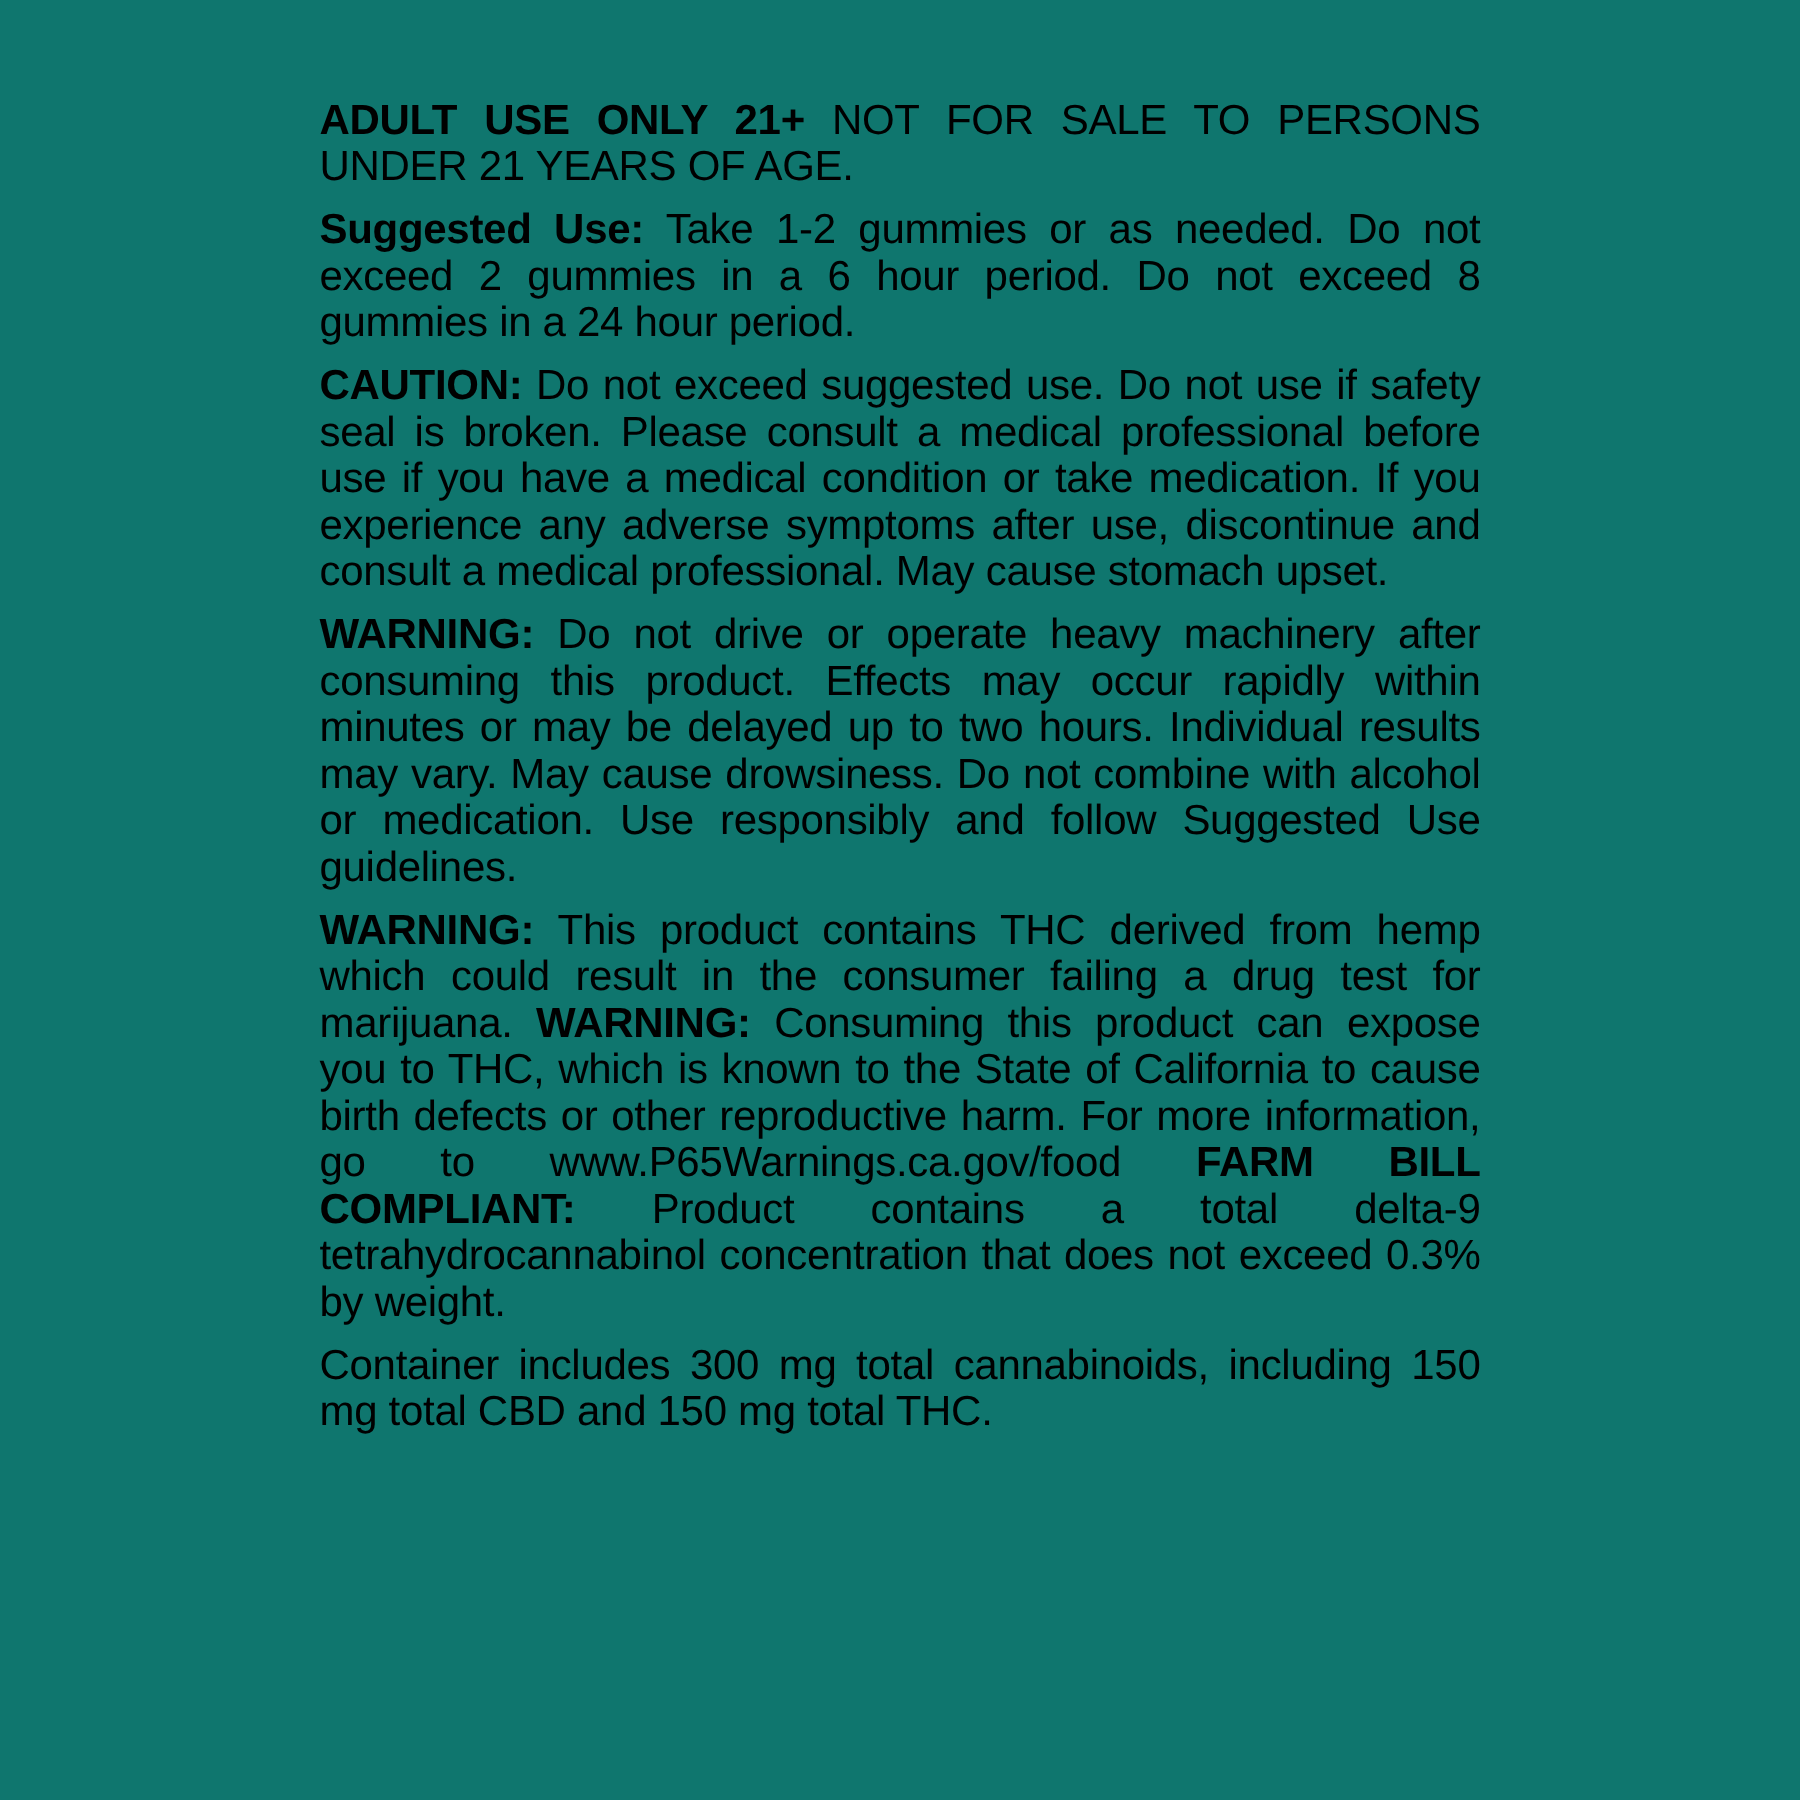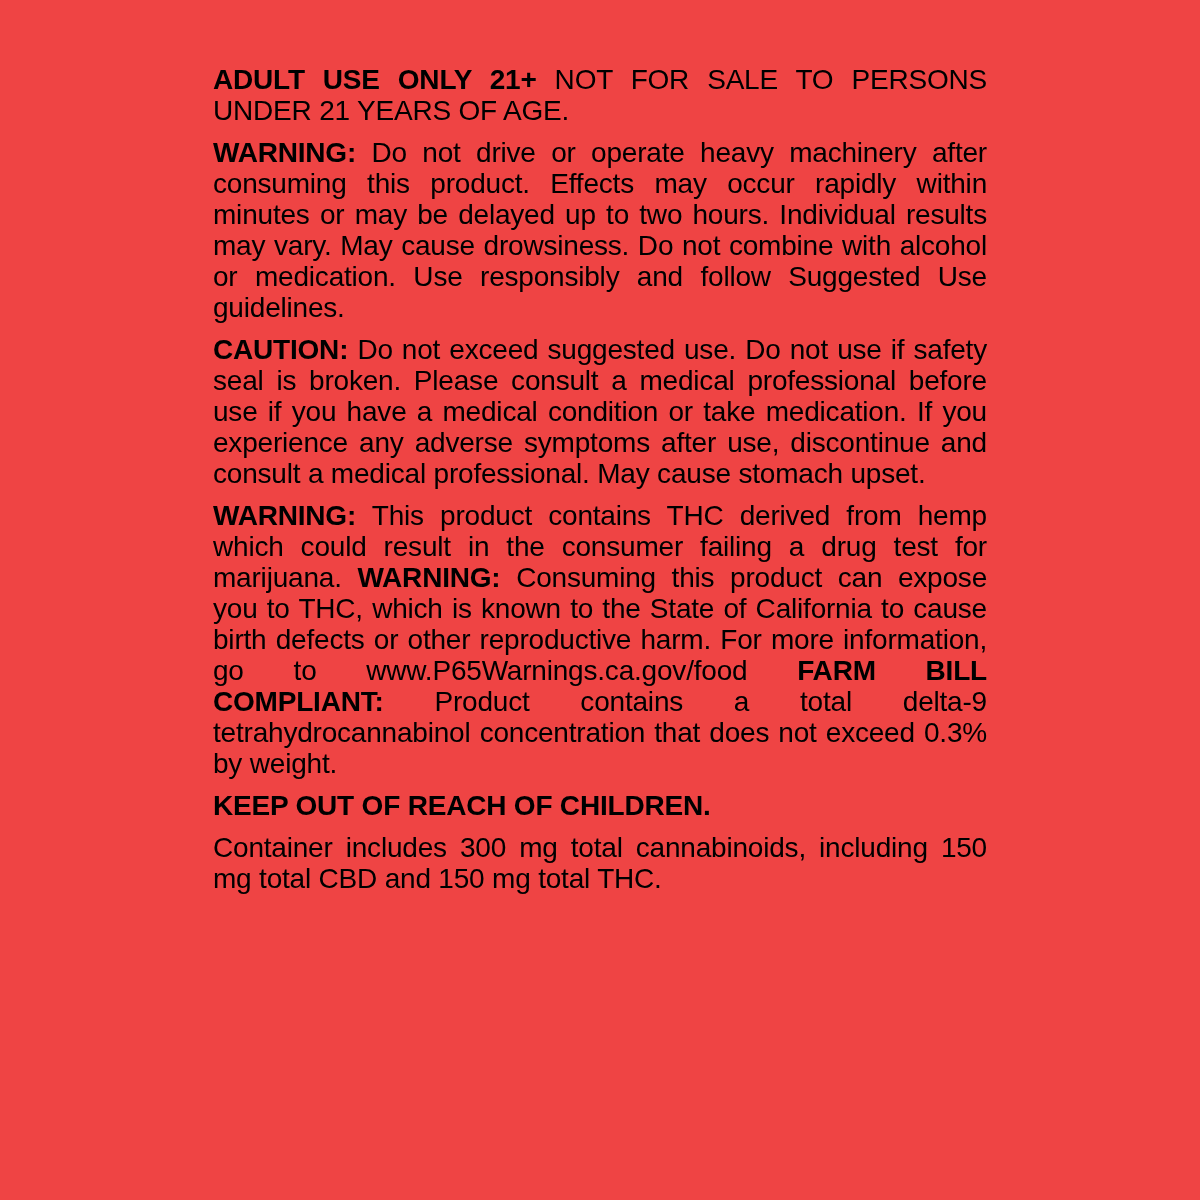--- a/index.html
+++ b/index.html
@@ -1,21 +1,21 @@
 <!DOCTYPE html>
 <html><head>
 <meta charset="utf-8">
 <style>
   * { margin: 0; padding: 0; box-sizing: border-box; }
   html, body { background: #ffffff; }
   .page {
     position: relative;
     width: 1200px;
     height: 1200px;
-    background: #ef4444;
+    background: #0f766e;
     overflow: hidden;
   }
   .label-text {
     padding: 64px 213px 0 213px;
     font-family: "Liberation Sans", sans-serif;
     font-size: 28px;
     line-height: 31px;
     letter-spacing: -0.2px;
     color: #000000;
     text-align: justify;
@@ -24,28 +24,28 @@
   .para strong, .para b { font-weight: bold; }
 </style>
 </head>
 <body>
 
 <div class="page">
   <div class="label-text">
 
     <p class="para"><strong>ADULT USE ONLY 21+</strong><span> NOT FOR SALE TO PERSONS UNDER 21 YEARS OF AGE.</span></p>
 
+    <p class="para"><strong>Suggested Use:</strong><span> Take 1-2 gummies or as needed. Do not exceed 2 gummies in a 6 hour period. Do not exceed 8 gummies in a 24 hour period.</span></p>
 
 
 
+    <p class="para"><strong>CAUTION:</strong><span> Do not exceed suggested use. Do not use if safety seal is broken. Please consult a medical professional before use if you have a medical condition or take medication. If you experience any adverse symptoms after use, discontinue and consult a medical professional. May cause stomach upset.</span></p>
+
     <p class="para"><strong>WARNING:</strong><span> Do not drive or operate heavy machinery after consuming this product. Effects may occur rapidly within minutes or may be delayed up to two hours. Individual results may vary. May cause drowsiness. Do not combine with alcohol or medication. Use responsibly and follow Suggested Use guidelines.</span></p>
-
-    <p class="para"><strong>CAUTION:</strong><span> Do not exceed suggested use. Do not use if safety seal is broken. Please consult a medical professional before use if you have a medical condition or take medication. If you experience any adverse symptoms after use, discontinue and consult a medical professional. May cause stomach upset.</span></p>
 
     <p class="para"><strong>WARNING:</strong><span> This product contains THC derived from hemp which could result in the consumer failing a drug test for marijuana. </span><strong>WARNING:</strong><span> Consuming this product can expose you to THC, which is known to the State of California to cause birth defects or other reproductive harm. For more information, go to www.P65Warnings.ca.gov/food </span><strong>FARM BILL COMPLIANT:</strong><span> Product contains a total delta-9 tetrahydrocannabinol concentration that does not exceed 0.3% by weight.</span></p>
 
-    <p class="para"><strong>KEEP OUT OF REACH OF CHILDREN.</strong></p>
 
 
     <p class="para"><span>Container includes 300 mg total cannabinoids, including 150 mg total CBD and 150 mg total THC.</span></p>
 
   </div>
 </div>
 
 </body></html>

